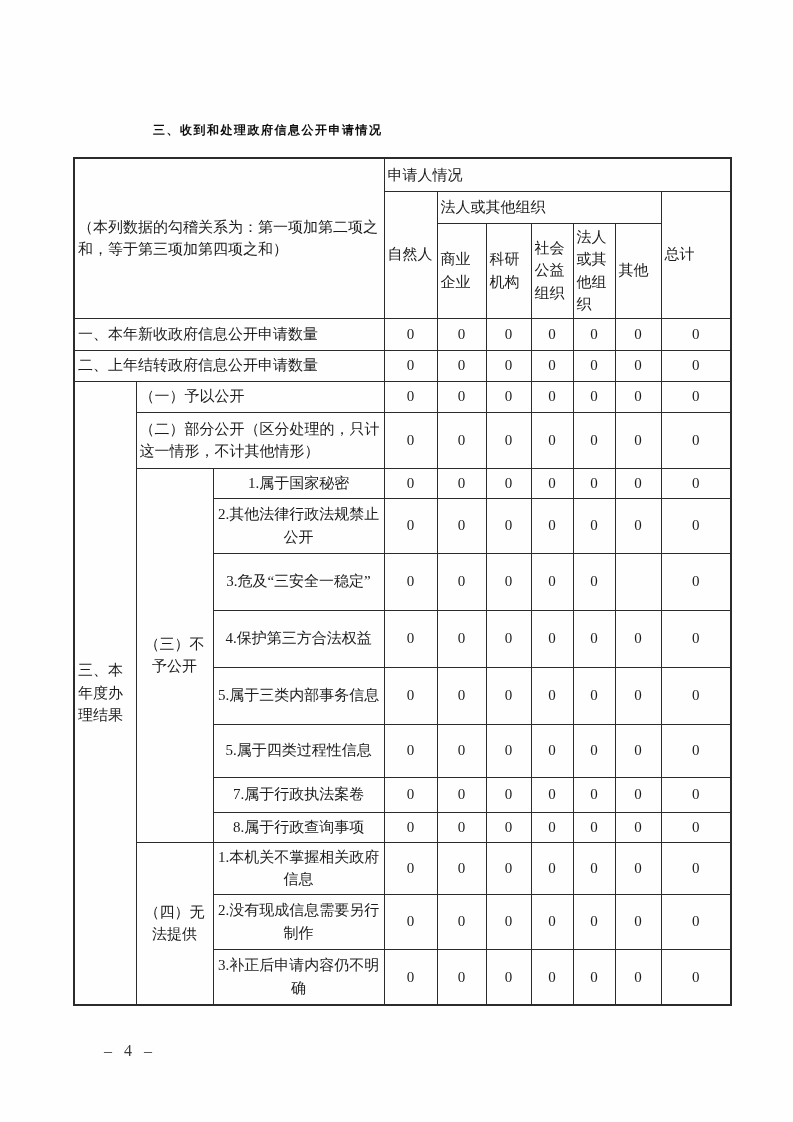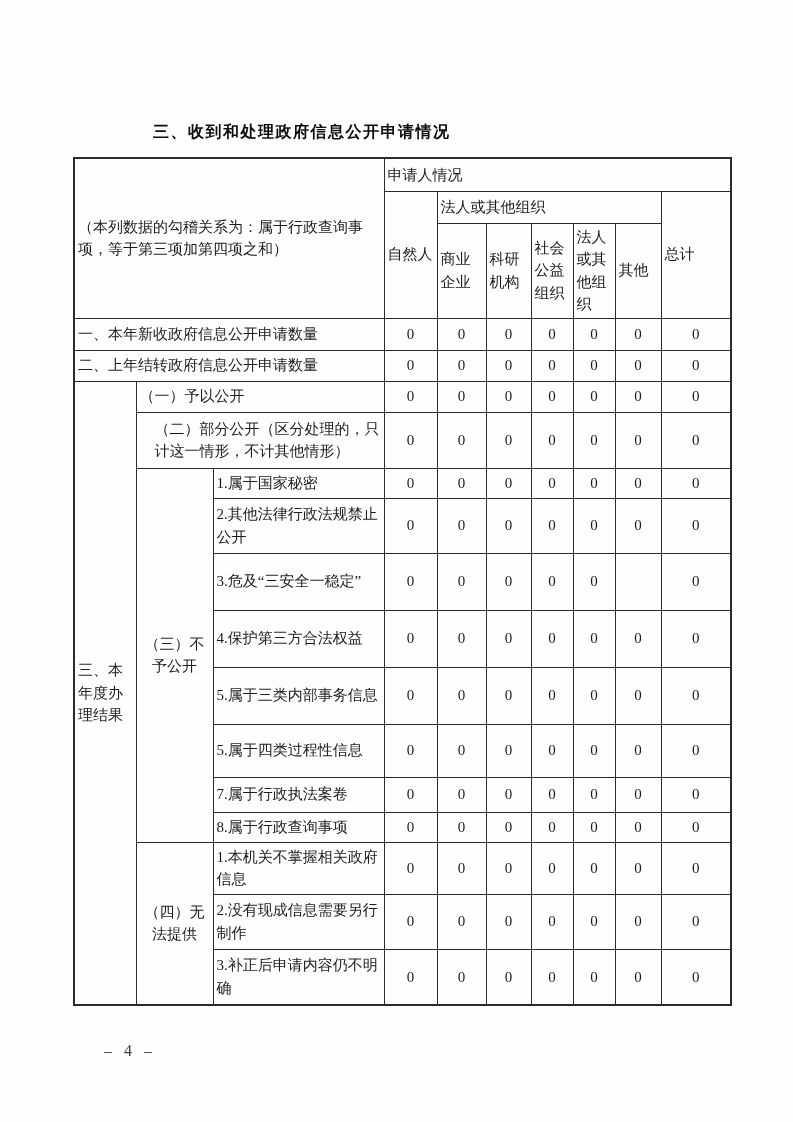--- a/index.html
+++ b/index.html
@@ -7,40 +7,40 @@
     position:relative;
     width:793px; height:1122px;
     background:#fefefe;
     font-family:"Liberation Serif","DejaVu Serif",serif;
     color:#1c1c1c;
     overflow:hidden;
   }
   .title {
     position:absolute; left:153px; top:122px; margin:0;
     font-family:"Liberation Sans","DejaVu Sans",sans-serif;
-    font-weight:bold; font-size:16px; letter-spacing:1.5px; color:#0d0d0d;
+    font-weight:bold; font-size:12px; letter-spacing:1.5px; color:#0d0d0d;
     white-space:nowrap;
   }
   table.report {
     position:absolute; left:73px; top:157px;
     width:657px; border-collapse:collapse; table-layout:fixed;
     border:2px solid #2b2b2b;
   }
   table.report td {
     border:1px solid #2b2b2b;
     padding:2px 3px;
     font-size:15px; line-height:1.5;
     vertical-align:middle;
     overflow:hidden;
     color:#1c1c1c;
   }
   td.c   { }
   td.val { text-align:center; font-size:16px; }
   td.lbl { text-align:left; padding-left:5px;margin-top:8px; }
-  td.item{ text-align:left; padding-left:2px; padding-right:1px;margin-left:41px; }
+  td.item{ text-align:center; padding-left:2px; padding-right:1px;margin-left:41px; }
   td.note{ text-align:left; padding:4px 5px; font-size:15px; }
   td.grp { text-align:left; font-size:14px; padding:2px 2px; }
   td.mid { text-align:center; font-size:14px; padding:2px 1px; }
   .page-number {
     position:absolute; left:104px; top:1042px;
     font-size:16px; letter-spacing:4px; color:#3a3a3a;
     white-space:nowrap;
   }
 </style>
 </head>
@@ -59,21 +59,21 @@
         <col style="width:49px">
         <col style="width:45px">
       <col style="width:42px">
         <col style="width:42px">
         <col style="width:46px">
       <col style="width:70px">
     </colgroup>
     <tbody>
 
     <tr style="height:33px">
-      <td class="note" colspan="3" rowspan="3">（本列数据的勾稽关系为：属于行政查询事项，等于第三项加第四项之和）</td>
+      <td class="note" colspan="3" rowspan="3">（本列数据的勾稽关系为：第一项加第二项之和，等于第三项加第四项之和）</td>
       <td class="c" colspan="7">申请人情况</td>
     </tr>
     <tr style="height:32px">
       <td class="c" rowspan="2">自然人</td>
       <td class="c" colspan="5">法人或其他组织</td>
       <td class="c" rowspan="2">总计</td>
     </tr>
     <tr style="height:74px">
       <td class="c">商业企业</td>
       <td class="c">科研机构</td>
@@ -110,21 +110,21 @@
       <td class="val">0</td>
       <td class="val">0</td>
       <td class="val">0</td>
       <td class="val">0</td>
       <td class="val">0</td>
       <td class="val">0</td>
       <td class="val">0</td>
     </tr>
 
     <tr style="height:56px">
-      <td class="lbl" colspan="2" style="padding-left:18px">（二）部分公开（区分处理的，只计这一情形，不计其他情形）</td>
+      <td class="lbl" colspan="2" style="padding-left:3px">（二）部分公开（区分处理的，只计这一情形，不计其他情形）</td>
       <td class="val">0</td>
       <td class="val">0</td>
       <td class="val">0</td>
       <td class="val">0</td>
       <td class="val">0</td>
       <td class="val">0</td>
       <td class="val">0</td>
     </tr>
 
     <tr style="height:30px">

